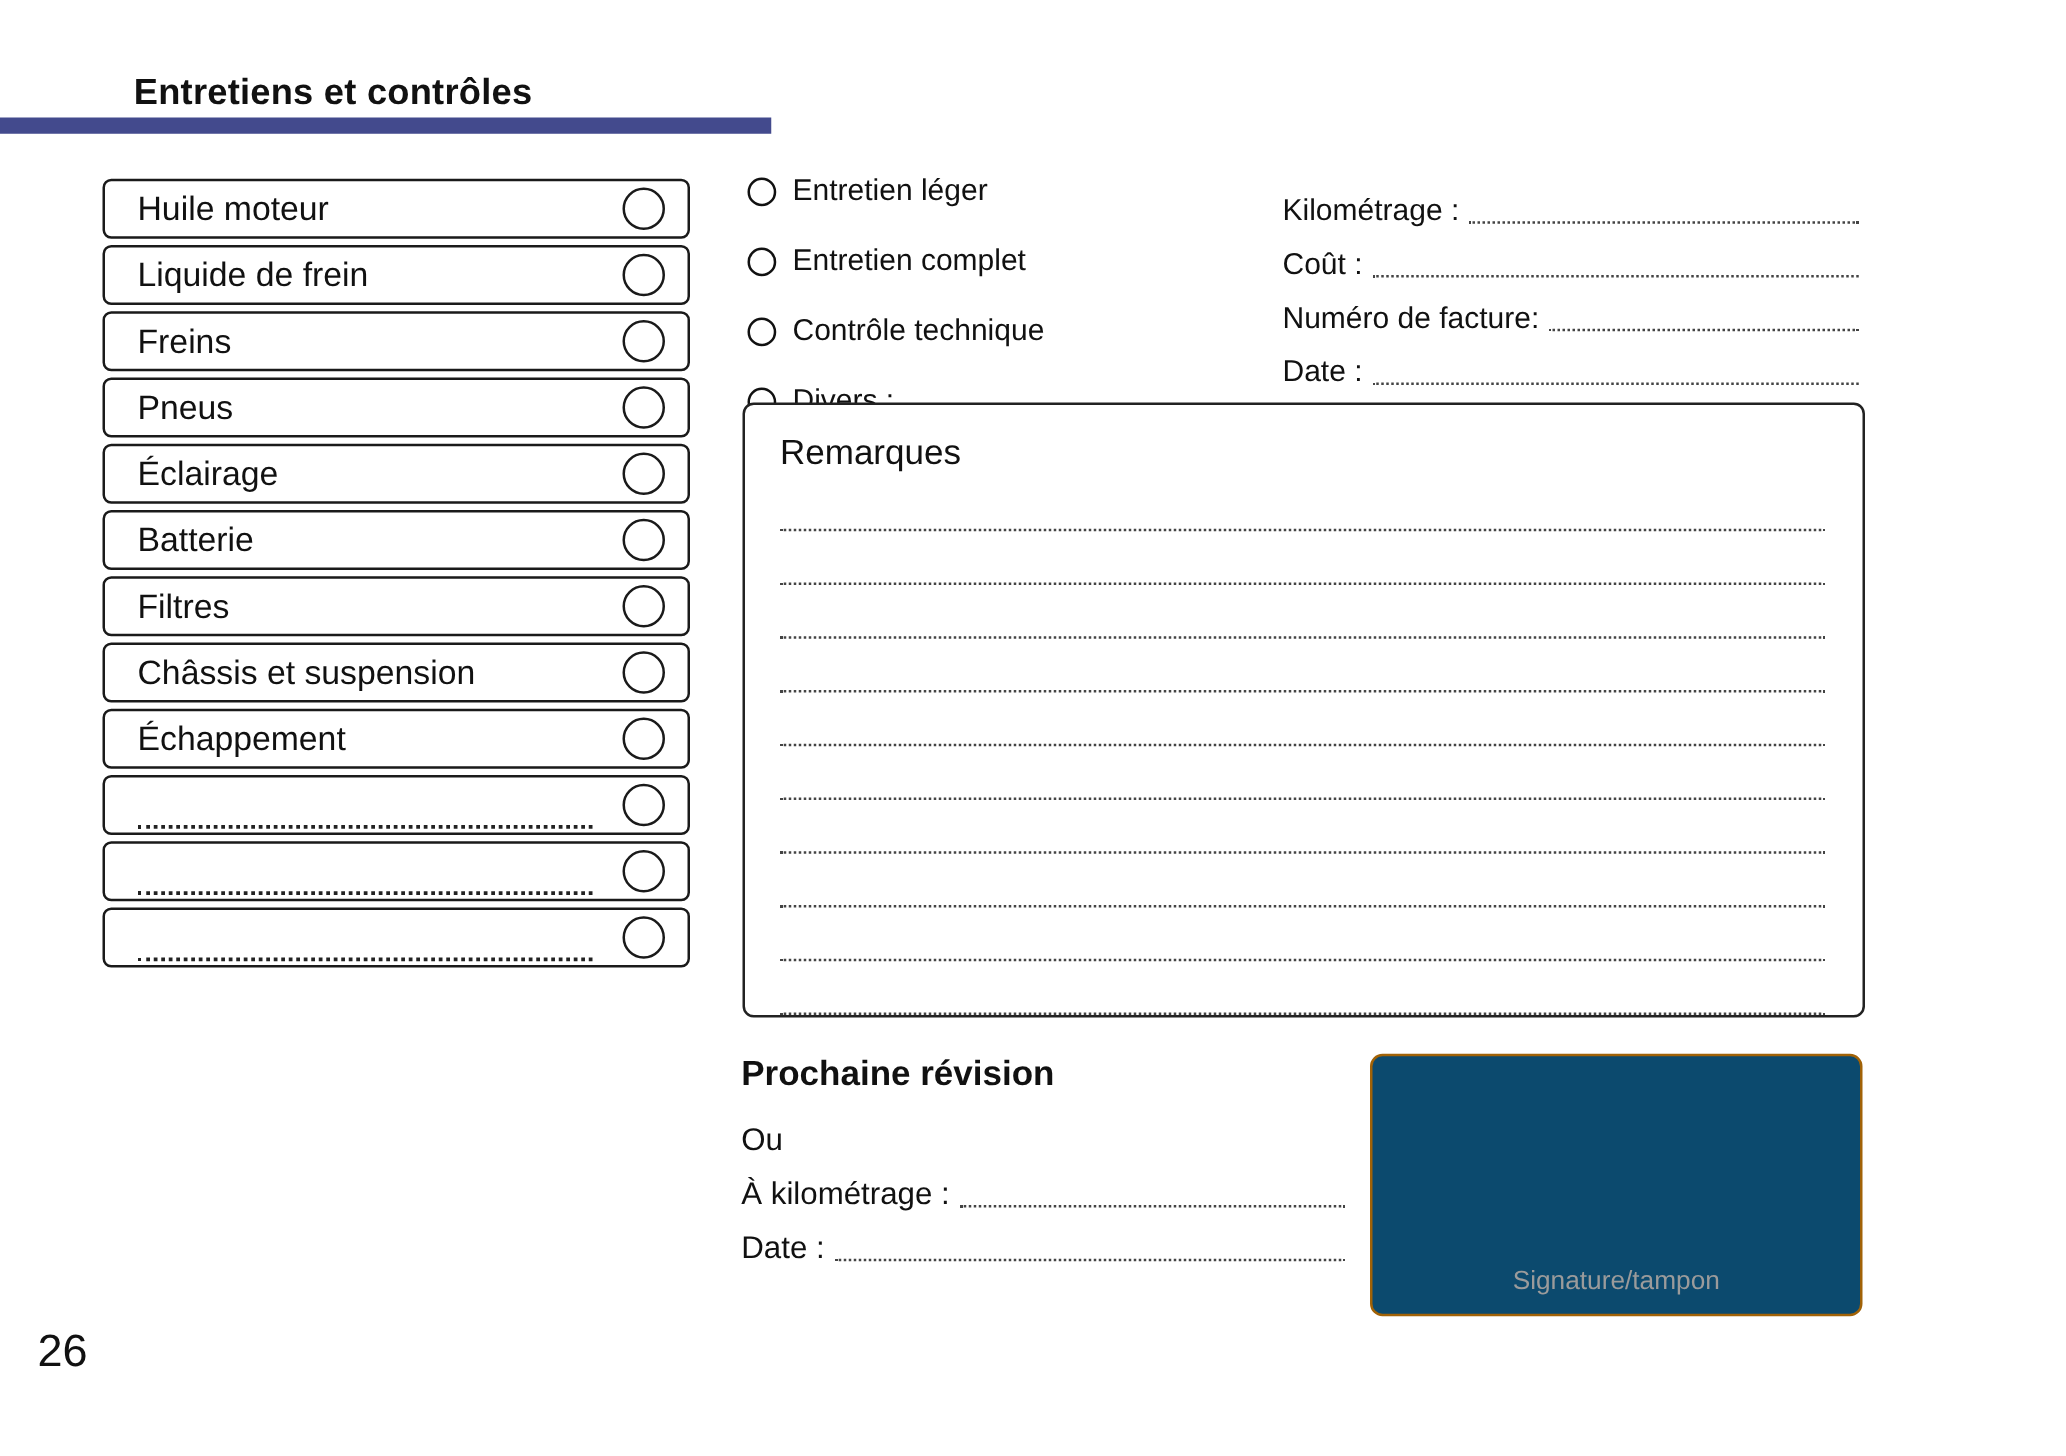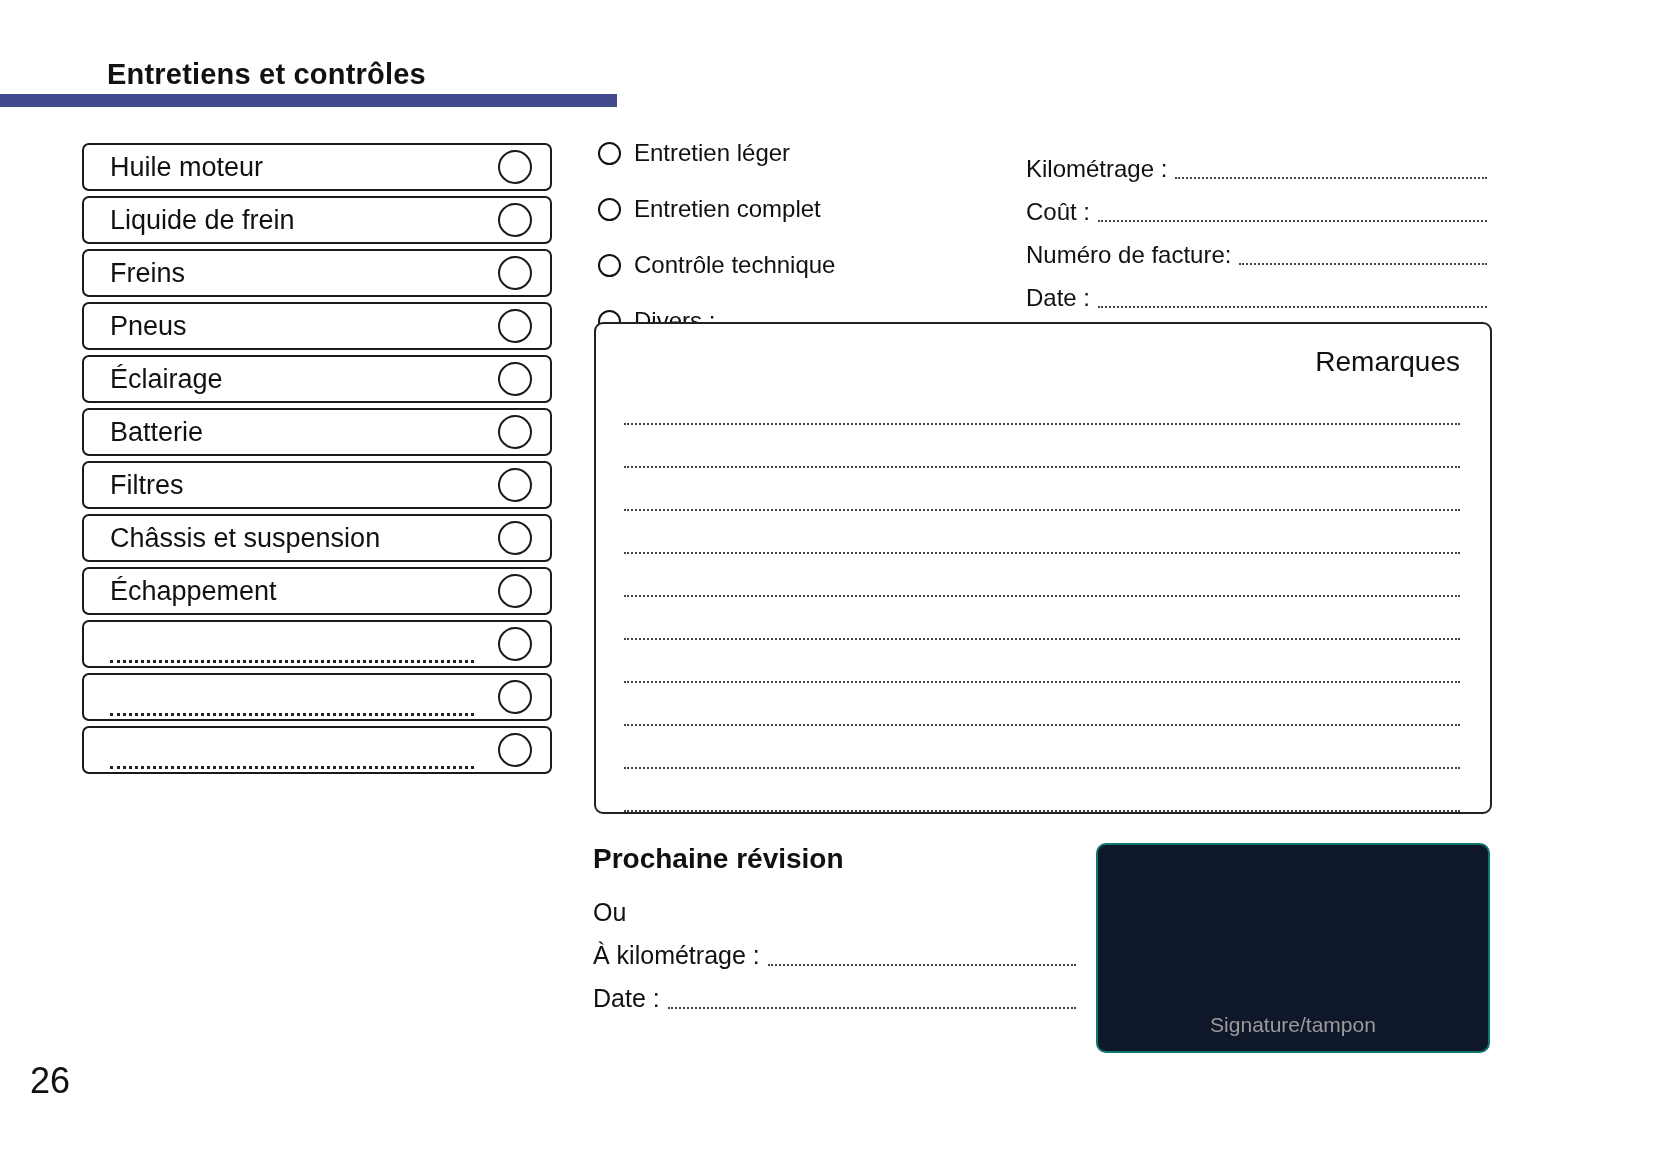--- a/index.html
+++ b/index.html
@@ -136,21 +136,20 @@
     position: absolute;
     left: 594px;
     top: 322px;
     width: 898px;
     height: 492px;
     box-sizing: border-box;
     border: 2.5px solid #222222;
     border-radius: 9px;
     padding: 22px 30px 0 28px;
     background: #ffffff;
-    text-align: right;
   }
   .remarks-title {
     font-size: 28px;
   }
   .remarks-lines { margin-top: 4px; }
   .remark-line {
     height: 41px;
     border-bottom: 2px dotted #444444;
   }
 
@@ -178,23 +177,23 @@
   }
 
   
   .signature-box {
     position: absolute;
     left: 1096px;
     top: 843px;
     width: 394px;
     height: 210px;
     box-sizing: border-box;
-    border: 2px solid #0f766e;
+    border: 2px solid #a16207;
     border-radius: 10px;
-    background: #0f172a;
+    background: #0c4a6e;
   }
   .signature-label {
     position: absolute;
     bottom: 14px;
     left: 0;
     width: 100%;
     text-align: center;
     color: #9b9b9b;
     font-size: 21px;
   }

